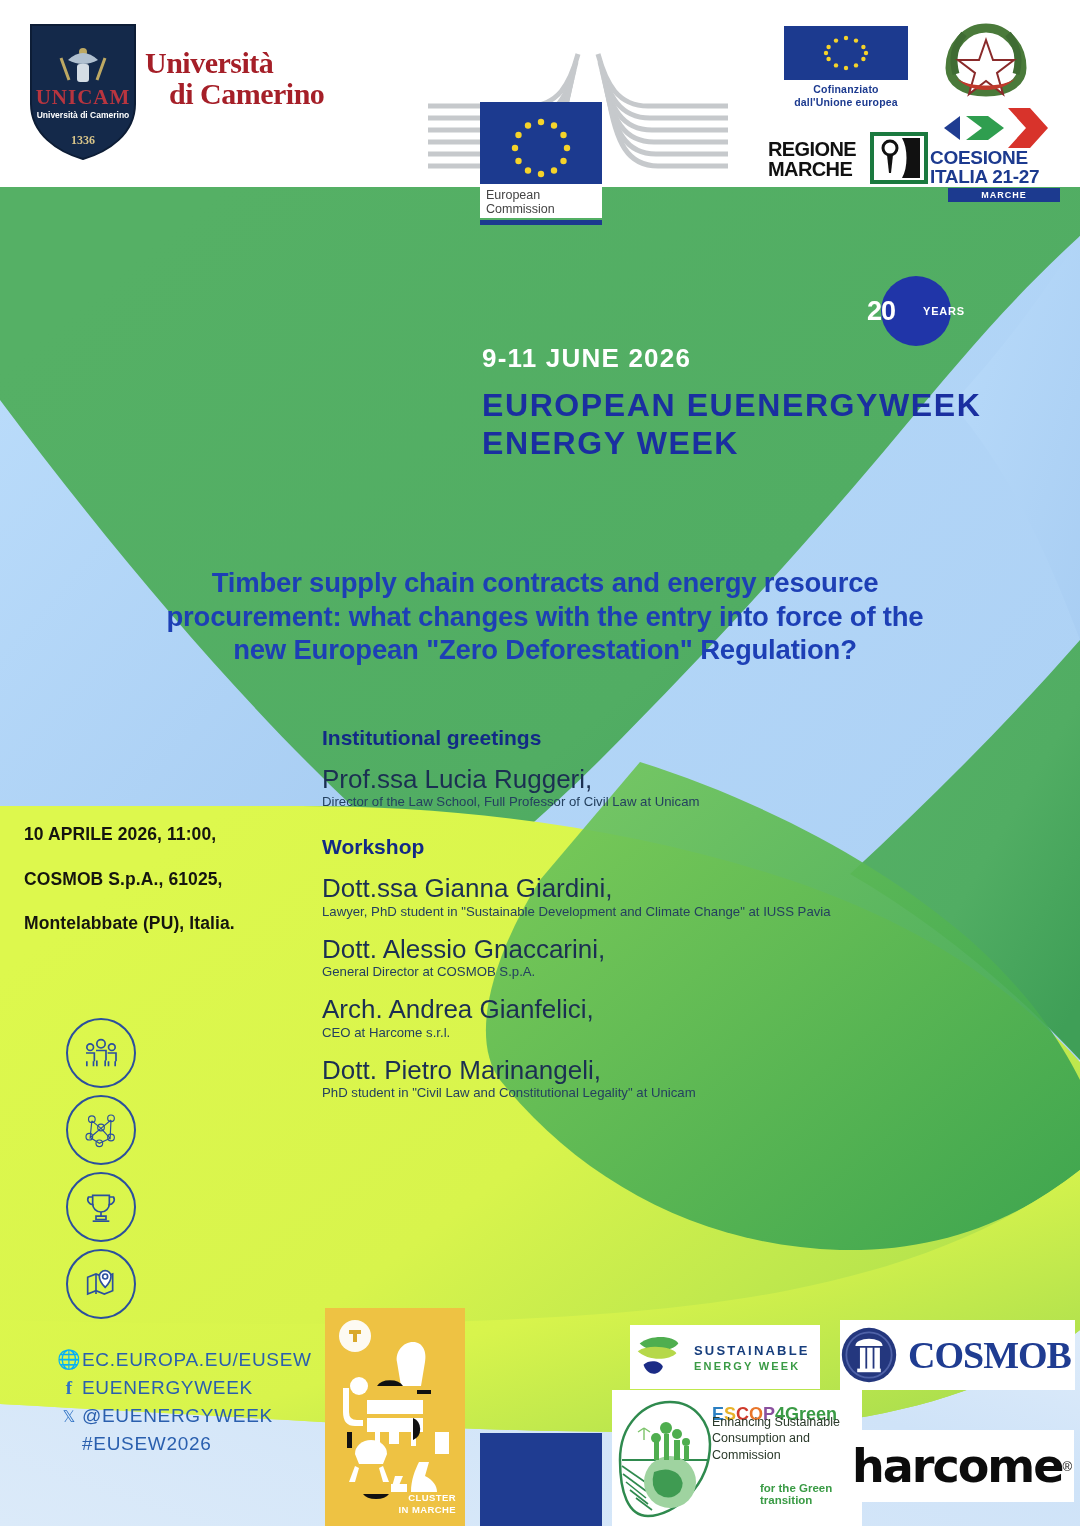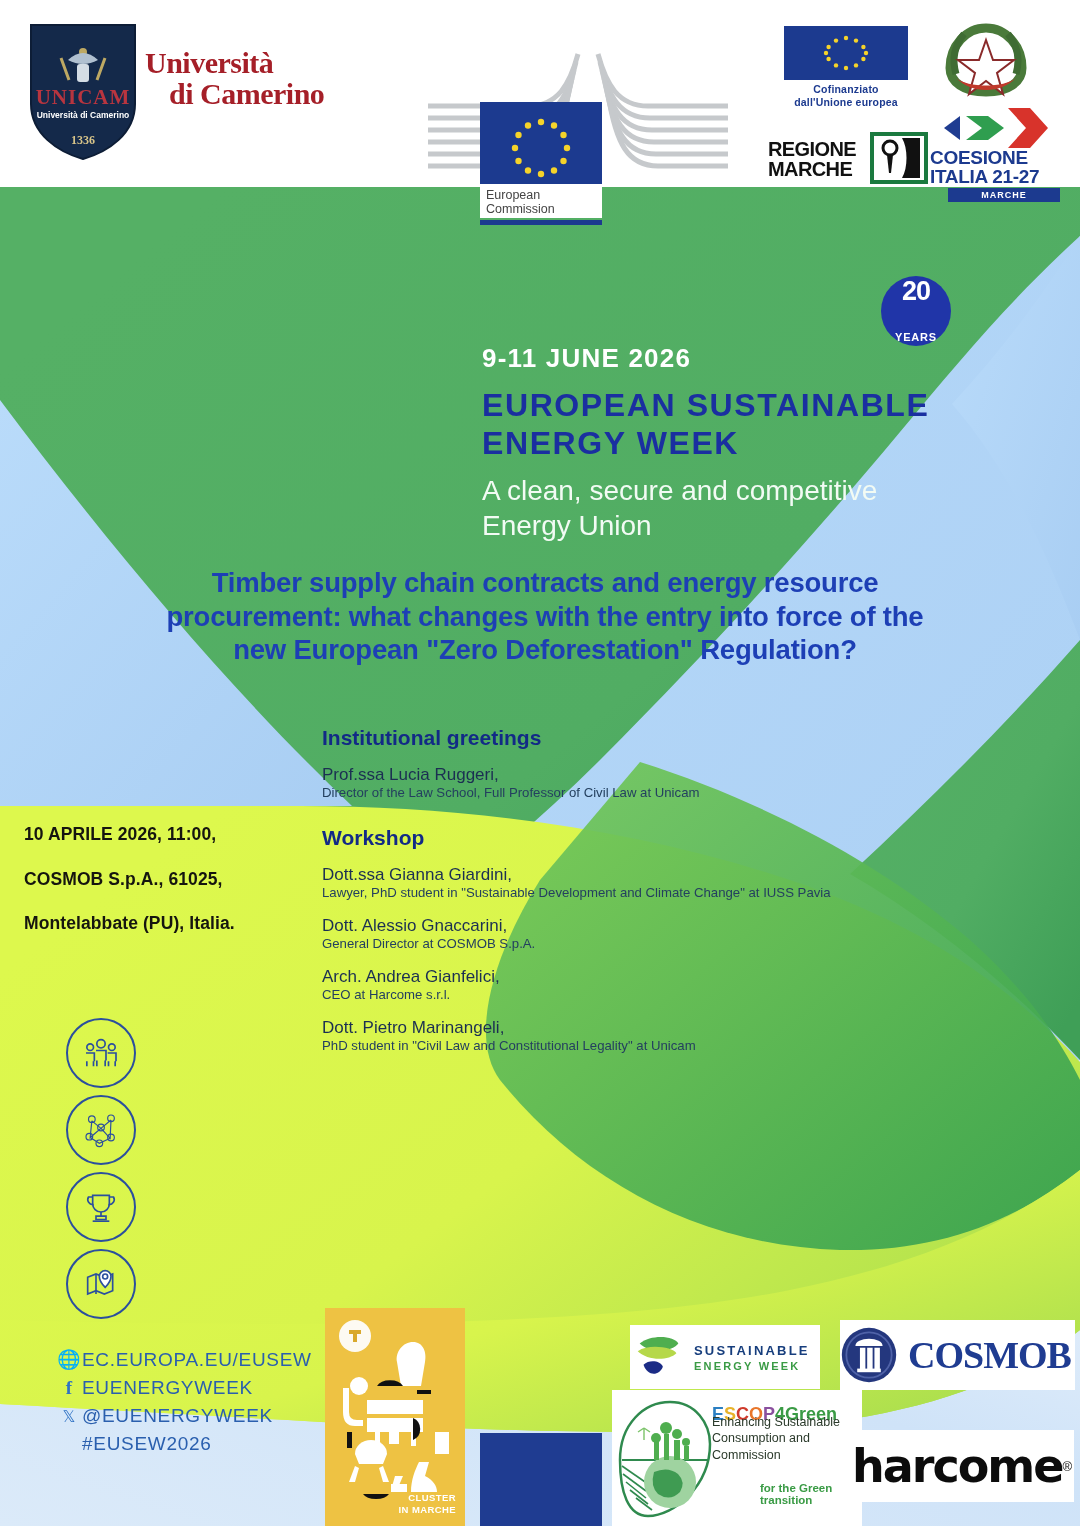--- a/index.html
+++ b/index.html
@@ -56,21 +56,21 @@
   .coesione { position:absolute; left:930px; top:104px; width:140px; }
   .coes-chev { height:44px; position:relative; }
   .coes-t1 { font-weight:bold; font-size:19px; color:#1c3a8f; line-height:1.0; letter-spacing:-.3px;}
   .coes-t2 { font-weight:bold; font-size:19px; color:#1c3a8f; line-height:1.0; letter-spacing:-.3px;}
   .coes-ribbon { margin-top:2px; background:#1c3a8f; color:#fff; font-size:9px; font-weight:bold;
                  text-align:center; padding:2px 0; letter-spacing:1px; width:112px; margin-left:18px;}
 
   
   .badge20 { position:absolute; left:881px; top:276px; width:70px; height:70px;
              border-radius:50%; background:#2035a8; color:#fff; z-index:8;
-             display:flex; flex-direction:column; align-items:center; justify-content:center;gap:28px; }
+             display:flex; flex-direction:row; align-items:center; justify-content:center;gap:28px; }
   .badge20 .n { font-size:27px; font-weight:bold; line-height:0.9; letter-spacing:-1px;}
   .badge20 .y { font-size:11px; font-weight:bold; letter-spacing:.8px; }
 
   
   .eusew { position:absolute; left:482px; top:343px; width:520px; z-index:8; }
   .eusew .dates { color:#ffffff; font-weight:bold; font-size:26px; letter-spacing:1.2px; }
   .eusew .name  { color:#1a2fa0; font-weight:bold; font-size:32px; letter-spacing:1.6px;
                   line-height:1.18; margin-top:13px; }
   .eusew .tag   { color:#f2fbf4; font-size:28px; line-height:1.28; margin-top:10px; font-weight:300;}
 
@@ -82,21 +82,21 @@
   
   .leftinfo { position:absolute; left:24px; top:826px; width:290px; z-index:8; }
   .leftinfo div { font-weight:bold; font-size:17.5px; color:#15150f; line-height:1.0;
                   margin-bottom:27px; letter-spacing:.1px;}
 
   
   .program { position:absolute; left:322px; top:726px; width:742px; z-index:8; }
   .prog-h { color:#122a86; font-weight:bold; font-size:21px; margin:0 0 16px 0; }
   .prog-h.second { margin-top:26px; }
   .person { margin-bottom:17px; }
-  .person .nm { color:#1b2f52; font-size:17px; line-height:1.05; }
+  .person .nm { color:#1b2f52; font-size:26px; line-height:1.05; }
   .person .rl { color:#24405f; font-size:13.2px; line-height:1.15; margin-top:1px; }
 
   
   .icons { position:absolute; left:66px; top:1018px; width:70px; z-index:8; }
   .icon-circ { width:70px; height:70px; border:2px solid #2b4f9e; border-radius:50%;
                margin-bottom:7px; display:flex; align-items:center; justify-content:center; }
 
   
   .social { position:absolute; left:56px; top:1348px; z-index:9; }
   .social .row { display:flex; align-items:center; margin-bottom:6px; }
@@ -345,26 +345,22 @@
   </div>
 
   <div class="badge20">
     <span class="n">20</span>
     <span class="y">YEARS</span>
   </div>
 
   <div class="eusew">
     <div class="dates">9-11 JUNE 2026</div>
     <div class="name">
-      <div>EUROPEAN SUSTAINABLE</div>
+      <div>EUROPEAN EUENERGYWEEK</div>
       <div>ENERGY WEEK</div>
-    </div>
-    <div class="tag">
-      <div>A clean, secure and competitive</div>
-      <div>Energy Union</div>
     </div>
   </div>
 
   <div class="headline">
     <div>Timber supply chain contracts and energy resource</div>
     <div>procurement: what changes with the entry into force of the</div>
     <div>new European "Zero Deforestation" Regulation?</div>
   </div>
 
   <div class="leftinfo">

